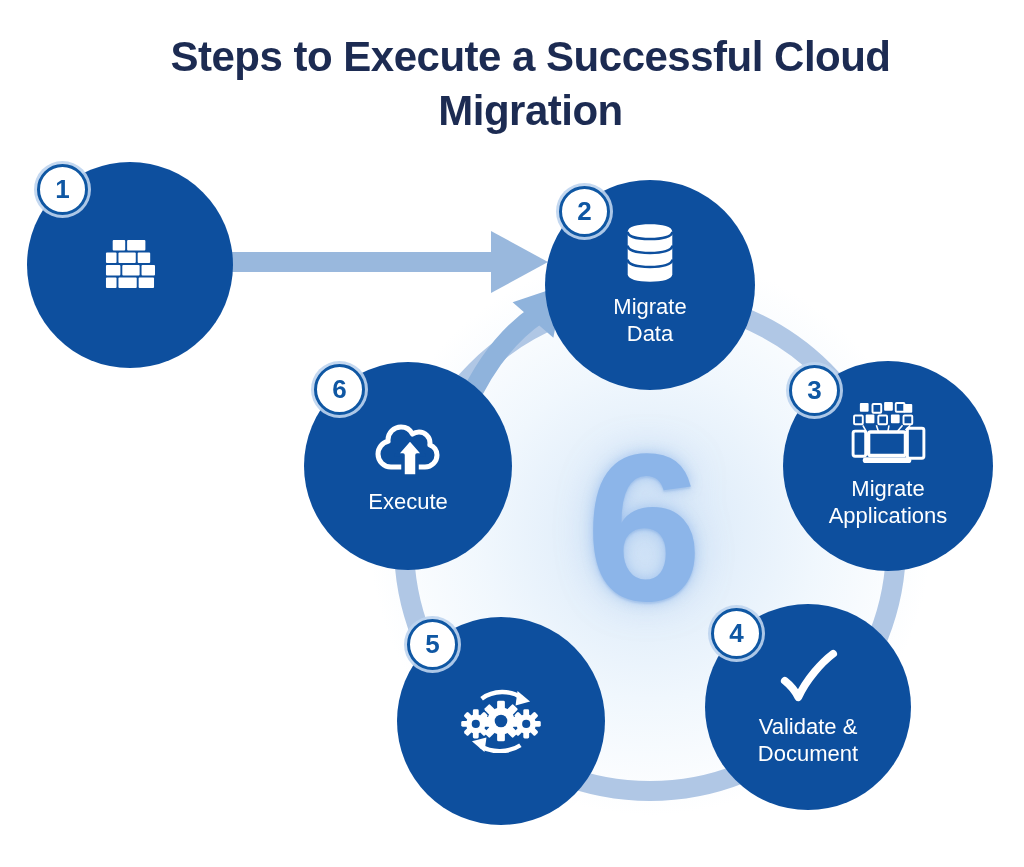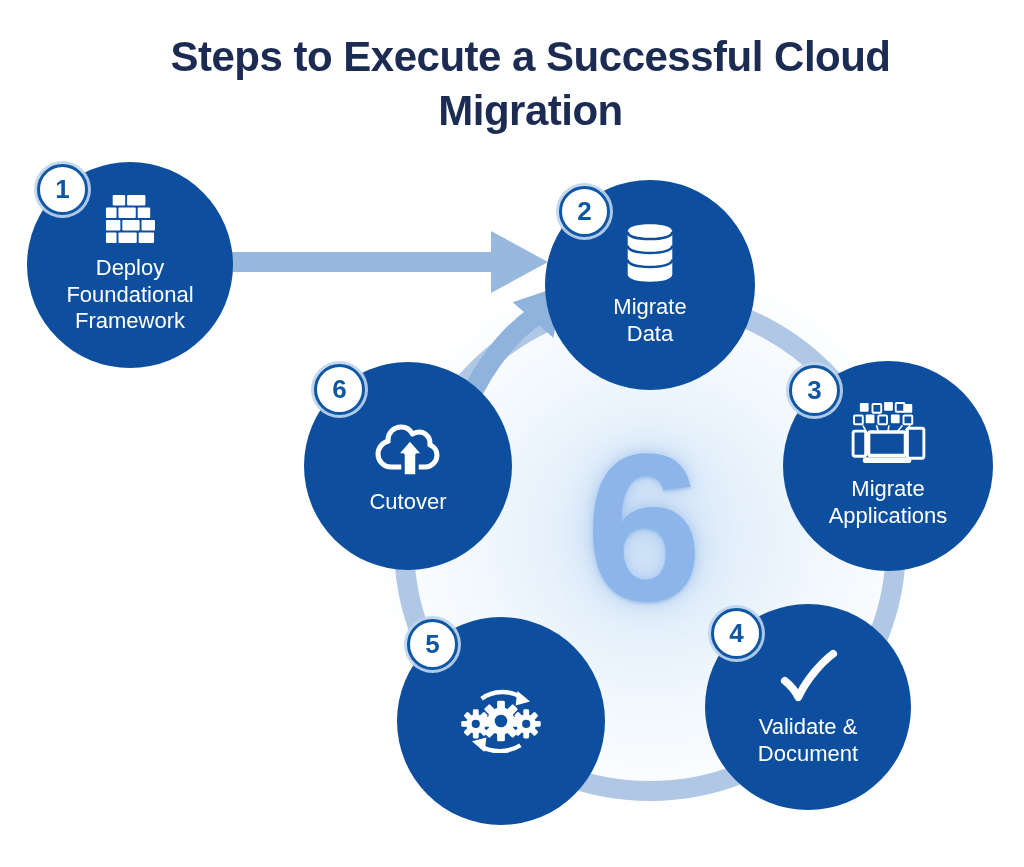--- a/index.html
+++ b/index.html
@@ -63,23 +63,20 @@
           <rect x="20" y="13" width="18" height="11" rx="1"></rect>
           <rect x="40" y="13" width="13" height="11" rx="1"></rect>
         <rect x="7" y="26" width="15" height="11" rx="1"></rect>
           <rect x="24" y="26" width="18" height="11" rx="1"></rect>
           <rect x="44" y="26" width="14" height="11" rx="1"></rect>
         <rect x="7" y="39" width="11" height="11" rx="1"></rect>
           <rect x="20" y="39" width="19" height="11" rx="1"></rect>
           <rect x="41" y="39" width="16" height="11" rx="1"></rect>
       </svg>
     </div>
-    <div class="label">Deploy
-Foundational
-Framework</div>
   </div>
 
   <div class="step" style="left:545px;top:180px;width:210px;height:210px">
     <div class="badge" style="left:14px;top:6px">
       <span>2</span>
     </div>
     <div class="icon">
       <svg width="52" height="62" viewBox="0 0 56 66">
         <path fill="#ffffff" d="M4 10 C4 4.5 14.7 2 28 2 C41.3 2 52 4.5 52 10 L52 56 C52 61.5 41.3 64 28 64 C14.7 64 4 61.5 4 56 Z"></path>
         <path d="M4 10 C4 15.5 14.7 18 28 18 C41.3 18 52 15.5 52 10" stroke="#0d4f9e" stroke-width="2.6" fill="none"></path>
@@ -200,16 +197,16 @@
   <div class="step" style="left:304px;top:362px;width:208px;height:208px">
     <div class="badge">
       <span>6</span>
     </div>
     <div class="icon">
       <svg width="74" height="62" viewBox="0 0 70 62">
         <path fill="none" stroke="#ffffff" stroke-width="5" stroke-linejoin="round" d="M18 50 C10.8 50 5 44.2 5 37 C5 30.8 9.3 25.6 15.1 24.3 C15 23.9 15 23.4 15 23 C15 15.8 20.8 10 28 10 C33 10 37.4 12.9 39.5 17.1 C41.2 15.8 43.5 15 46 15 C52.1 15 57 19.9 57 26 C57 26.6 56.9 27.2 56.8 27.8 C61 29.4 64 33.4 64 38 C64 44.6 58.6 50 52 50 Z"></path>
         <polygon points="37,22 51,38 44,38 44,59 30,59 30,38 23,38" fill="#ffffff" stroke="#0d4f9e" stroke-width="3.5" stroke-linejoin="round"></polygon>
       </svg>
     </div>
-    <div class="label">Cutover</div>
+    <div class="label">Execute</div>
   </div>
 
 </div>
 
 </body></html>

